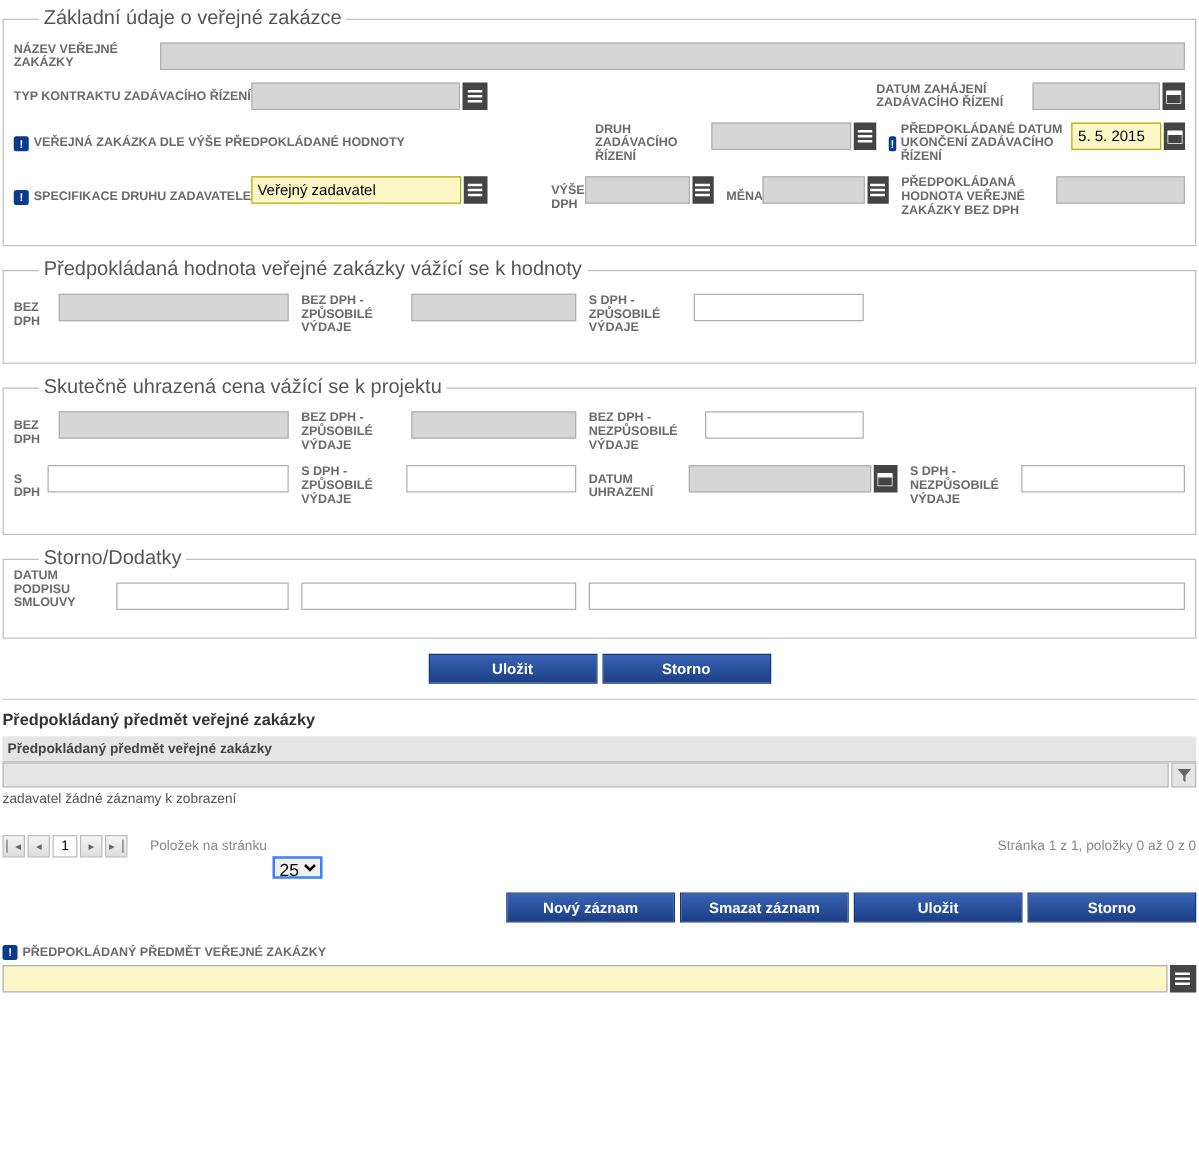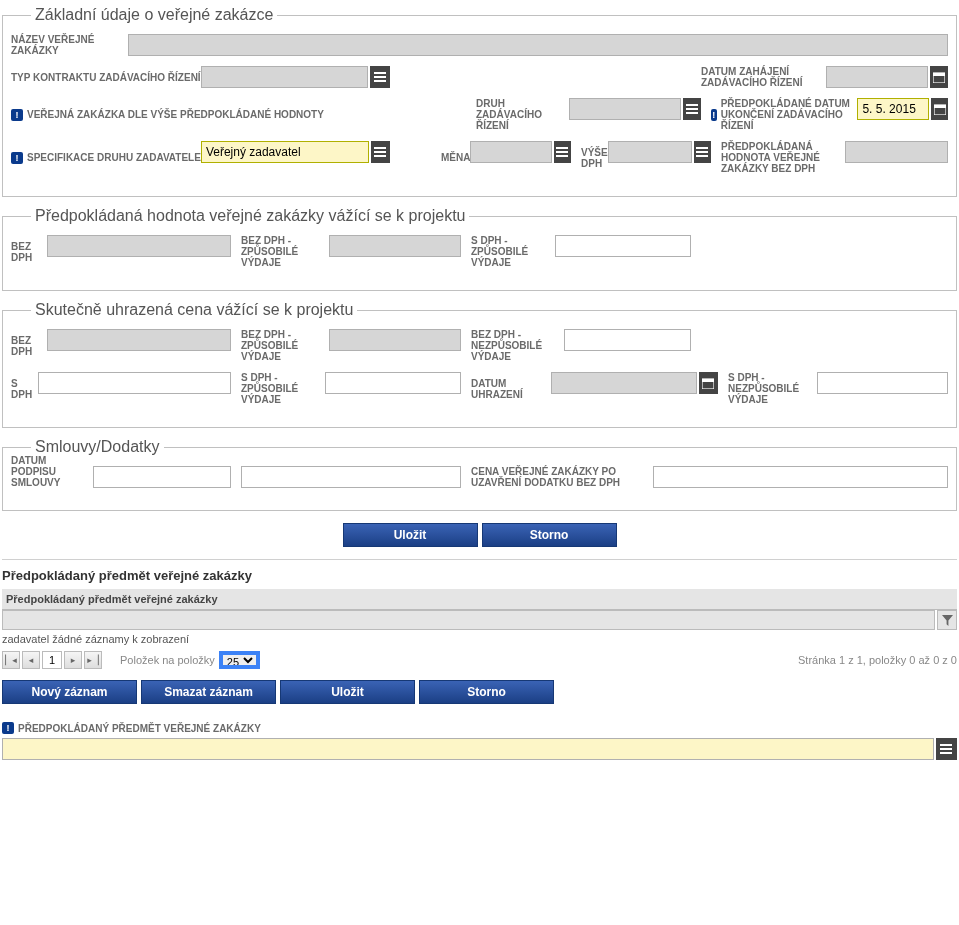--- a/index.html
+++ b/index.html
@@ -145,28 +145,30 @@
   .pager .page-input {
     width: 20px; height: 18px;
     text-align: center;
     border: 1px solid #bbb;
     font-size: 11px;
     padding: 0;
   }
   .pager .spacer { flex: 1; }
   .pager .items-per { display: flex; align-items: center; gap: 4px; margin-left: 16px; }
   .pager select {
-    border: 4px solid #3b82f6;
-    font-size: 11px;
+    border: 2px solid #3b82f6;
+    font-size: 14px;
     height: 18px;
+    margin-top: 34px;
   }
   .btn-row-left {
     display: flex;
     gap: 4px;
     margin: 8px 0 18px 0;
+    justify-content: flex-end;
   }
   .big-yellow {
     border: 1px solid #b0b000;
     background: #fdf6c7;
     height: 36px;
     width: 100%;
   }
   .big-btn-icon {
     width: 22px; height: 22px;
     background: #444; color: #fff;
@@ -270,54 +272,54 @@
         <button class="btn-icon">
           <svg width="12" height="12" viewBox="0 0 12 12">
               <rect x="0" y="1" width="12" height="2"></rect>
               <rect x="0" y="5" width="12" height="2"></rect>
               <rect x="0" y="9" width="12" height="2"></rect>
             </svg>
         </button>
       </div>
     </div>
     <div class="field" style="flex:0 0 130px">
-      <div class="label">MĚNA</div>
+      <div class="label">VÝŠE DPH</div>
       <div class="input-wrap">
         <input type="text" class="gray" style="">
         <button class="btn-icon">
           <svg width="12" height="12" viewBox="0 0 12 12">
               <rect x="0" y="1" width="12" height="2"></rect>
               <rect x="0" y="5" width="12" height="2"></rect>
               <rect x="0" y="9" width="12" height="2"></rect>
             </svg>
         </button>
       </div>
     </div>
     <div class="field" style="flex:0 0 130px">
-      <div class="label">VÝŠE DPH</div>
+      <div class="label">MĚNA</div>
       <div class="input-wrap">
         <input type="text" class="gray" style="">
         <button class="btn-icon">
           <svg width="12" height="12" viewBox="0 0 12 12">
               <rect x="0" y="1" width="12" height="2"></rect>
               <rect x="0" y="5" width="12" height="2"></rect>
               <rect x="0" y="9" width="12" height="2"></rect>
             </svg>
         </button>
       </div>
     </div>
     <div class="field" style="flex:1">
       <div class="label">PŘEDPOKLÁDANÁ HODNOTA VEŘEJNÉ ZAKÁZKY BEZ DPH</div>
       <input type="text" class="gray" style="">
     </div>
   </div>
 </fieldset>
 
 <fieldset>
-  <legend>Předpokládaná hodnota veřejné zakázky vážící se k projektu</legend>
+  <legend>Předpokládaná hodnota veřejné zakázky vážící se k hodnoty</legend>
   <div class="row">
     <div class="field" style="flex:0 0 220px">
       <div class="label">BEZ DPH</div>
       <input type="text" class="gray" style="">
     </div>
     <div class="field" style="flex:0 0 220px">
       <div class="label">BEZ DPH - ZPŮSOBILÉ VÝDAJE</div>
       <input type="text" class="gray" style="">
     </div>
     <div class="field" style="flex:0 0 220px">
@@ -365,31 +367,30 @@
       </div>
     </div>
     <div class="field" style="flex:0 0 220px">
       <div class="label">S DPH - NEZPŮSOBILÉ VÝDAJE</div>
       <input type="text" style="">
     </div>
   </div>
 </fieldset>
 
 <fieldset>
-  <legend>Smlouvy/Dodatky</legend>
+  <legend>Storno/Dodatky</legend>
   <div class="row">
     <div class="field" style="flex:0 0 220px">
       <div class="label" style="height:22px; display:flex; align-items:flex-end">DATUM PODPISU SMLOUVY</div>
       <input type="text" style="">
     </div>
     <div class="field" style="flex:0 0 220px">
       <input type="text" style="">
     </div>
     <div class="field" style="flex:1">
-      <div class="label" style="height:22px">CENA VEŘEJNÉ ZAKÁZKY PO UZAVŘENÍ DODATKU BEZ DPH</div>
       <input type="text" style="">
     </div>
   </div>
 </fieldset>
 
 <div class="btn-row">
   <button class="btn">Uložit</button>
   <button class="btn">Storno</button>
 </div>
 
@@ -410,21 +411,21 @@
 </div>
 <div class="empty-msg">zadavatel žádné záznamy k zobrazení</div>
 
 <div class="pager">
   <button class="pbtn">▏◂</button>
   <button class="pbtn">◂</button>
   <input type="text" class="page-input" value="1" style="">
   <button class="pbtn">▸</button>
   <button class="pbtn">▸▕</button>
   <div class="items-per">
-    <span>Položek na položky</span>
+    <span>Položek na stránku</span>
     <select>
       <option>25</option>
     </select>
   </div>
   <div class="spacer"></div>
   <span>Stránka 1 z 1, položky 0 až 0 z 0</span>
 </div>
 
 <div class="btn-row-left">
   <button class="btn">Nový záznam</button>

